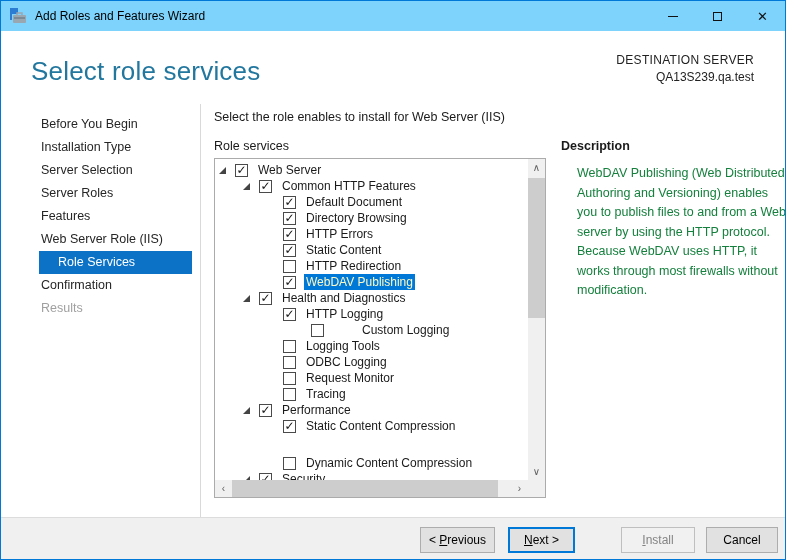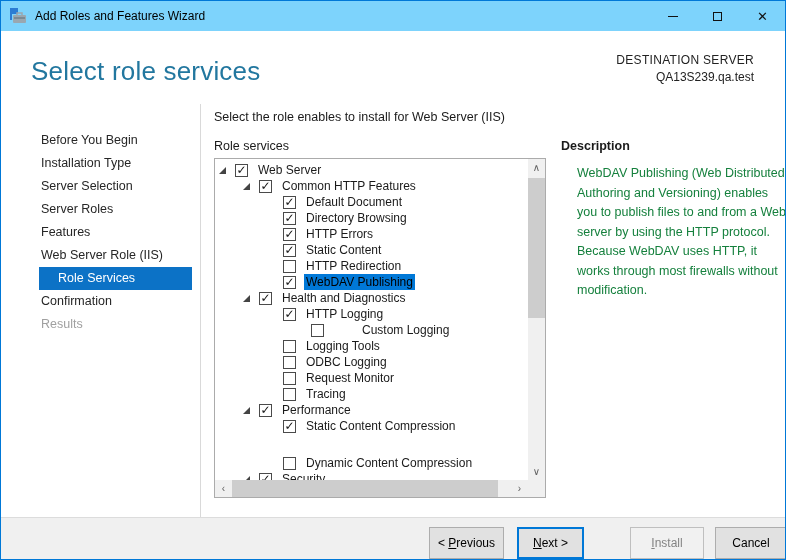--- a/index.html
+++ b/index.html
@@ -21,21 +21,21 @@
   .glyph-max { display:block; width:9px; height:9px; border:1px solid #111; }
   .glyph-close { font-size:13px; line-height:13px; color:#111; }
 
   
   .page-title { position:absolute; left:30px; top:55px; font-size:26px; font-weight:300; color:var(--heading,#22779f); letter-spacing:.2px; }
   .dest { position:absolute; right:31px; top:52px; text-align:right; }
   .dest-label { font-size:12px; color:#222; letter-spacing:.3px; }
   .dest-server { font-size:12px; color:#222; margin-top:3px; }
 
   
-  .sidebar { position:absolute; left:0; top:112px; width:199px;margin-top:16px; }
+  .sidebar { position:absolute; left:0; top:112px; width:199px; }
   .side-item { height:23px; line-height:23px; padding-left:40px; font-size:12.5px; color:#262626; cursor:default; }
   .side-item.selected { background:var(--sidebar-selected,#0c72c6); color:#fff; margin-left:38px; width:153px; padding-left:19px; }
   .side-item.disabled { color:#a0a0a0; }
 
   .v-divider { position:absolute; left:199px; top:103px; width:1px; height:414px; background:#d9d9d9; }
 
   
   .instruction { position:absolute; left:213px; top:109px; font-size:12.5px; color:#1a1a1a; }
   .list-label { position:absolute; left:213px; top:138px; font-size:12.5px; color:#1a1a1a; }
   .desc-heading { position:absolute; left:560px; top:138px; font-size:12.5px; font-weight:bold; color:#1a1a1a; }
@@ -44,37 +44,37 @@
   
   .tree-box { position:absolute; left:213px; top:157px; width:332px; height:340px; border:1px solid #ababab; background:#fff; }
   .tree-rows { position:absolute; left:0; top:0; width:313px; height:321px; padding-top:3px; overflow:hidden; }
   .row { height:16px; display:flex; align-items:center; white-space:nowrap; }
   .expander { width:16px; display:flex; align-items:center; justify-content:flex-start; flex:0 0 16px; }
   .tri { width:0; height:0; border-left:7px solid transparent; border-bottom:7px solid #444; }
   .checkbox { width:13px; height:13px; border:1px solid #4a4a4a; background:#fff; flex:0 0 13px;
               display:flex; align-items:center; justify-content:center; margin-right:8px;
               font-size:12px; line-height:11px; font-weight:bold; color:#111; }
   .row-label { font-size:12px; color:#1a1a1a; padding:1px 2px; }
-  .row-label.selected { background:var(--selection,#0078d7); color:#000000; }
+  .row-label.selected { background:var(--selection,#0078d7); color:#fef9c3; }
 
   
   .vscroll { position:absolute; right:0; top:0; width:17px; height:321px; background:#f0f0f0; }
   .vthumb { position:absolute; left:0; top:19px; width:17px; height:140px; background:#cdcdcd; }
   .hscroll { position:absolute; left:0; bottom:0; width:313px; height:17px; background:#f0f0f0; }
   .hthumb { position:absolute; left:17px; top:0; width:266px; height:17px; background:#cdcdcd; }
   .scroll-btn { position:absolute; width:17px; height:17px; display:flex; align-items:center; justify-content:center;
                 color:#606060; font-size:10px; background:#f0f0f0; }
   .sb-up { top:0; right:0; } .sb-down { bottom:0; right:0; }
   .sb-left { left:0; top:0; } .sb-right { right:0; top:0; }
   .corner { position:absolute; right:0; bottom:0; width:17px; height:17px; background:#f0f0f0; }
 
   
   .footer { position:absolute; left:0; bottom:0; width:100%; height:42px; background:#f0f0f0; border-top:1px solid #dcdcdc; }
-  .btn { position:absolute; top:9px; height:32px; font-size:12px; font-family:inherit; color:#000;
-         background:#e1e1e1; border:1px solid #adadad; display:flex; align-items:center; justify-content:center;margin-left:9px; }
+  .btn { position:absolute; top:9px; height:26px; font-size:12px; font-family:inherit; color:#000;
+         background:#e1e1e1; border:1px solid #adadad; display:flex; align-items:center; justify-content:center; }
   .btn u { text-decoration:underline; }
   .btn.default { border:2px solid var(--accent,#0078d7); }
   .btn.disabled { background:#f1f1f1; border-color:#bfbfbf; color:#848484; }
   .btn-0 { left:419px; width:75px; }
   .btn-1 { left:507px; width:67px; }
   .btn-2 { left:620px; width:74px; }
   .btn-3 { left:705px; width:72px; }
 </style>
 </head>
 <body>

